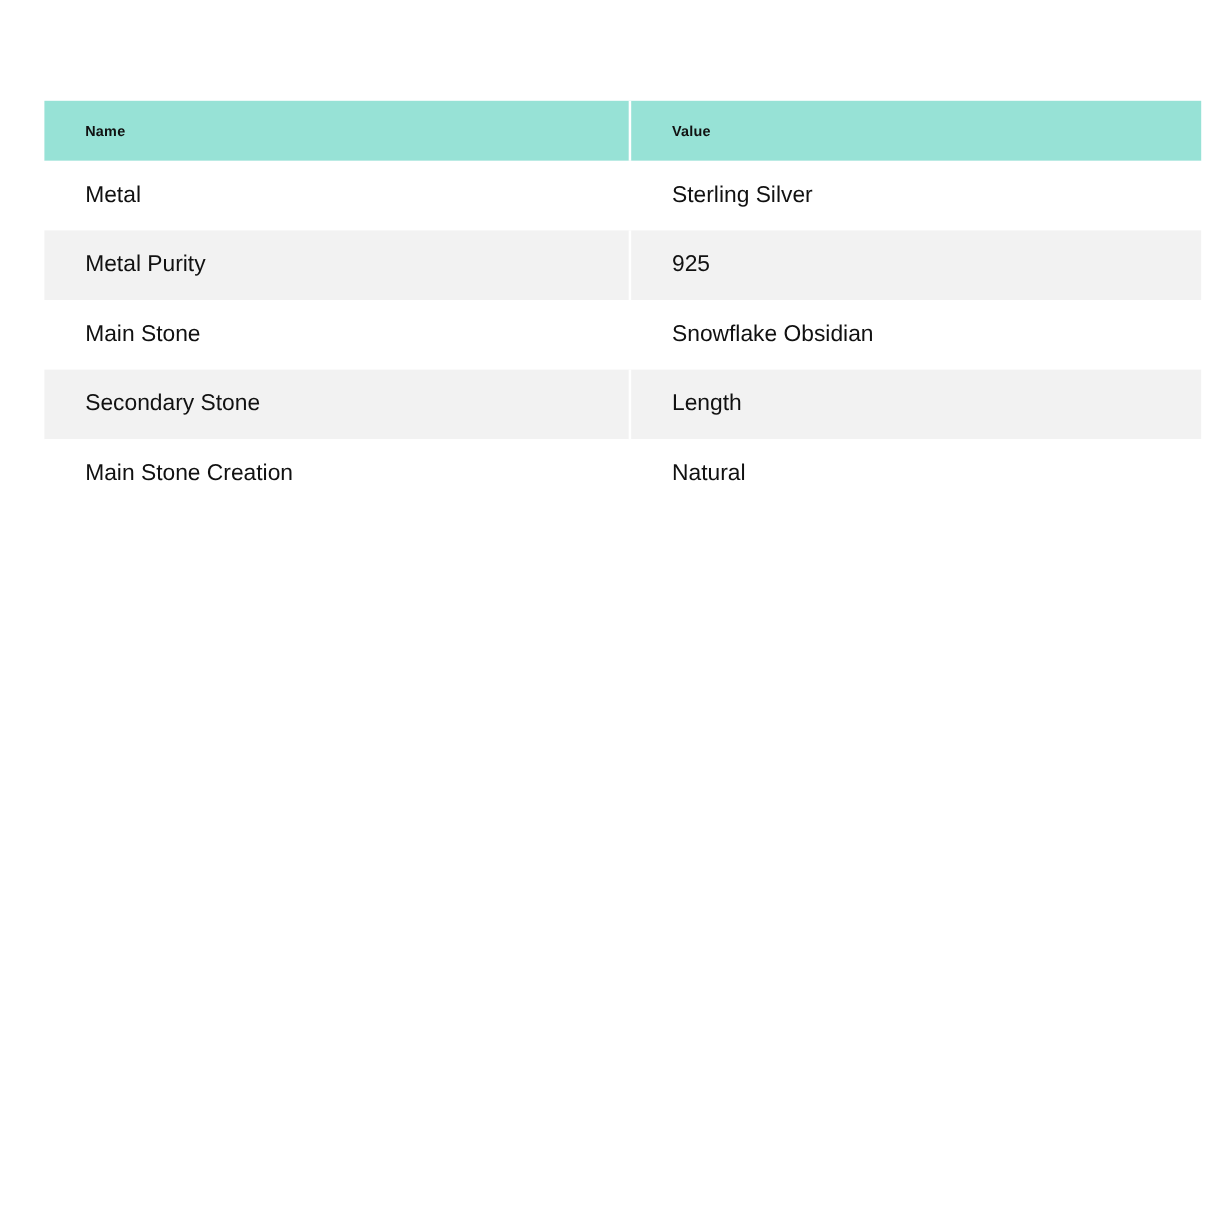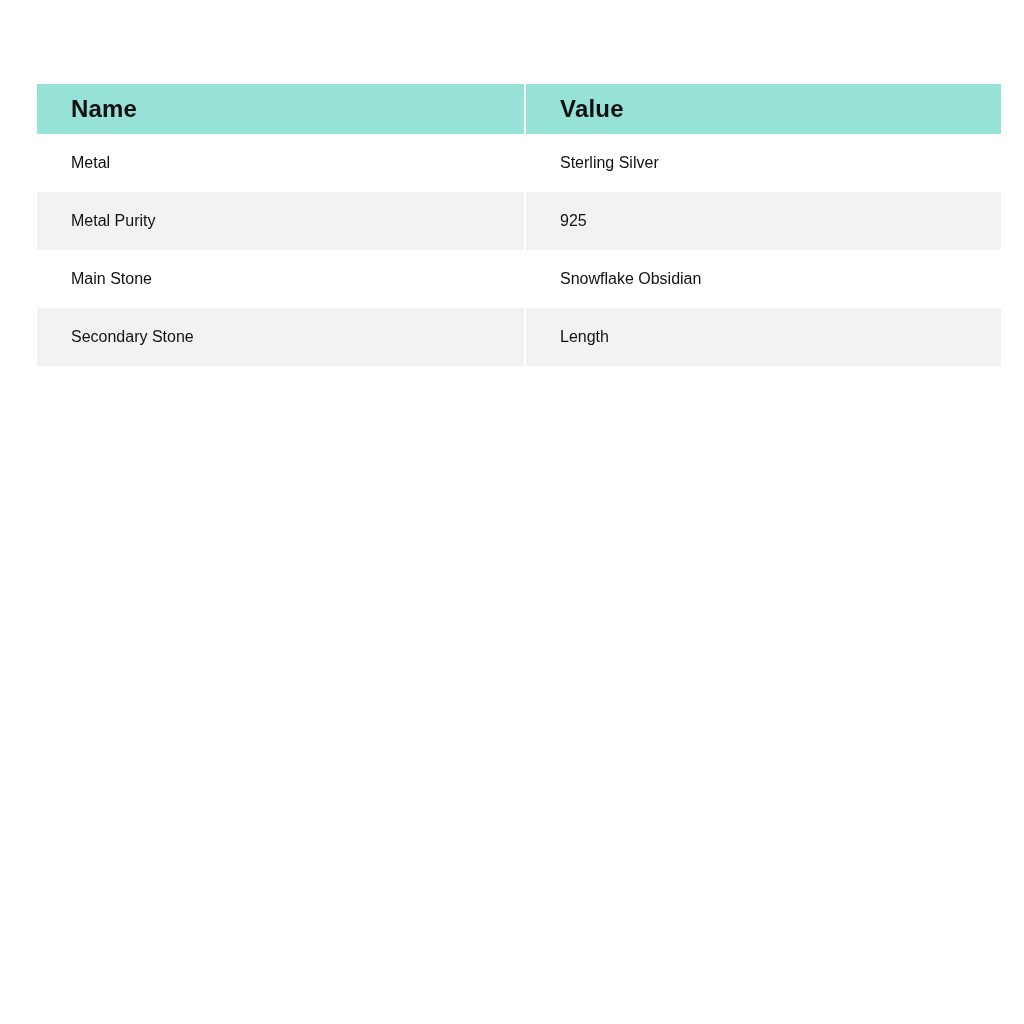--- a/index.html
+++ b/index.html
@@ -30,33 +30,33 @@
     table-layout:fixed;
   }
   .spec-table col.col-name{width:487px;}
   .spec-table col.col-value{width:477px;}
   .spec-table th{
     background:var(--header-bg);
     height:50px;
     text-align:left;
     vertical-align:middle;
     padding:0 0 0 34px;
-    font-size:24px;
+    font-size:12px;
     font-weight:600;
     letter-spacing:0.2px;
   }
   .spec-table th+th,
   .spec-table td+td{
     border-left:2px solid var(--divider);
   }
   .spec-table td{
     height:58px;
     vertical-align:middle;
     padding:0 0 0 34px;
-    font-size:16px;
+    font-size:19px;
     font-weight:400;
     background:var(--row-bg);
   }
   .spec-table tr.alt td{
     background:var(--alt-row-bg);
   }
 </style>
 </head>
 <body>
 
@@ -82,15 +82,19 @@
           <td>925</td>
         </tr>
         <tr>
           <td>Main Stone</td>
           <td>Snowflake Obsidian</td>
         </tr>
         <tr class="alt">
           <td>Secondary Stone</td>
           <td>Length</td>
         </tr>
+        <tr>
+          <td>Main Stone Creation</td>
+          <td>Natural</td>
+        </tr>
       </tbody>
   </table>
 </div>
 
 </body></html>

